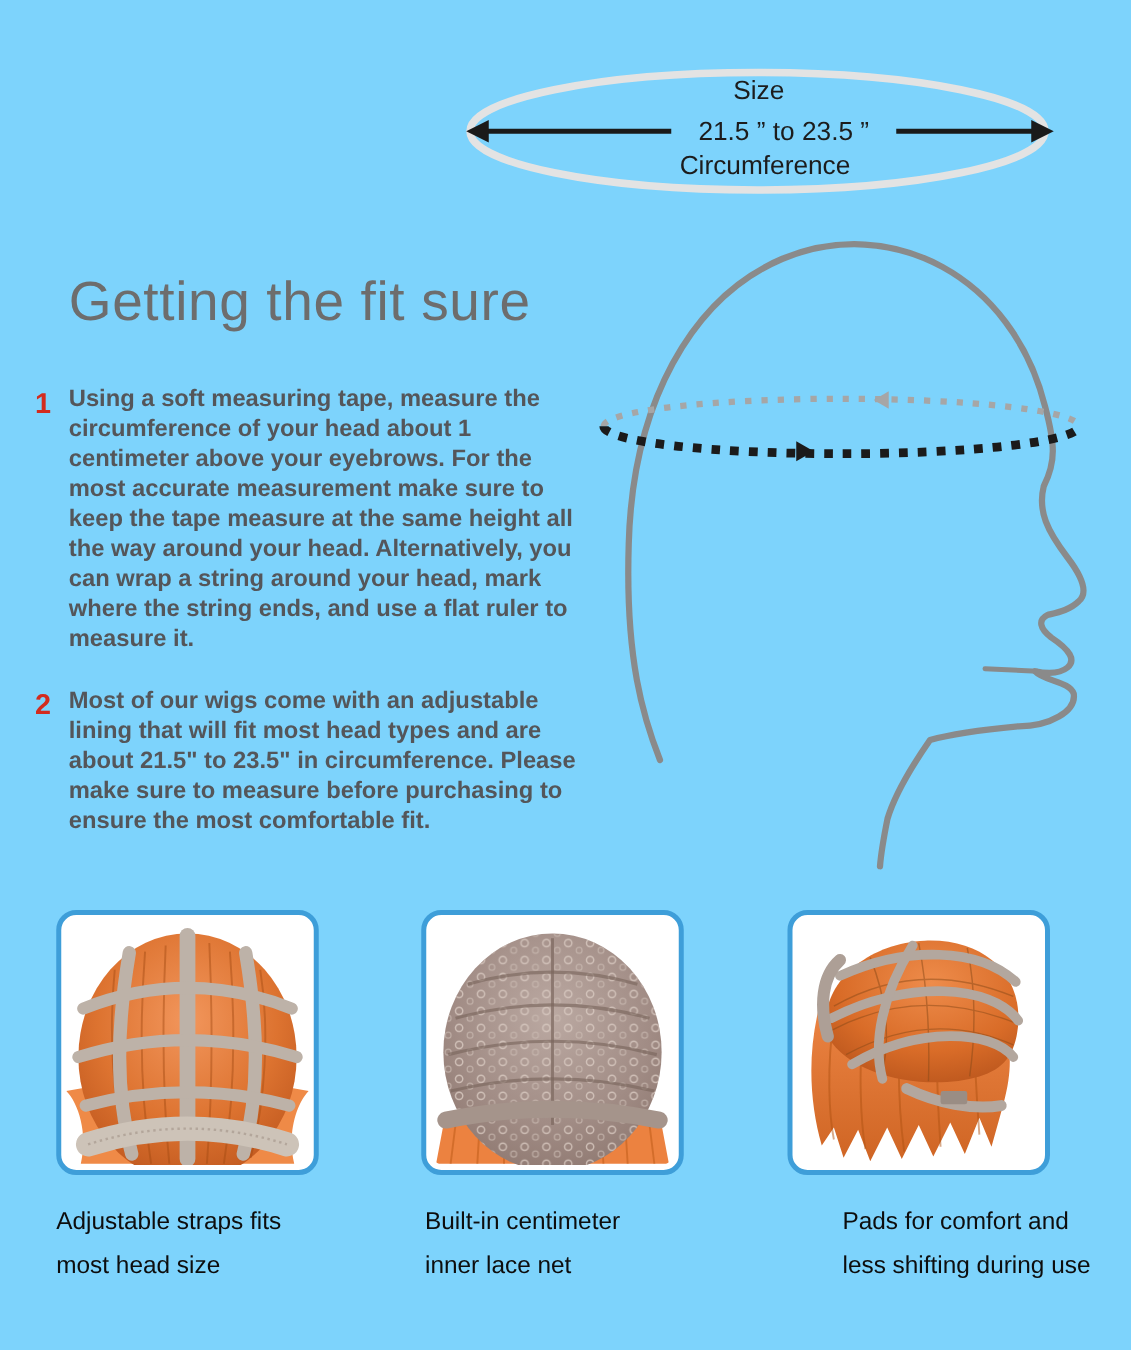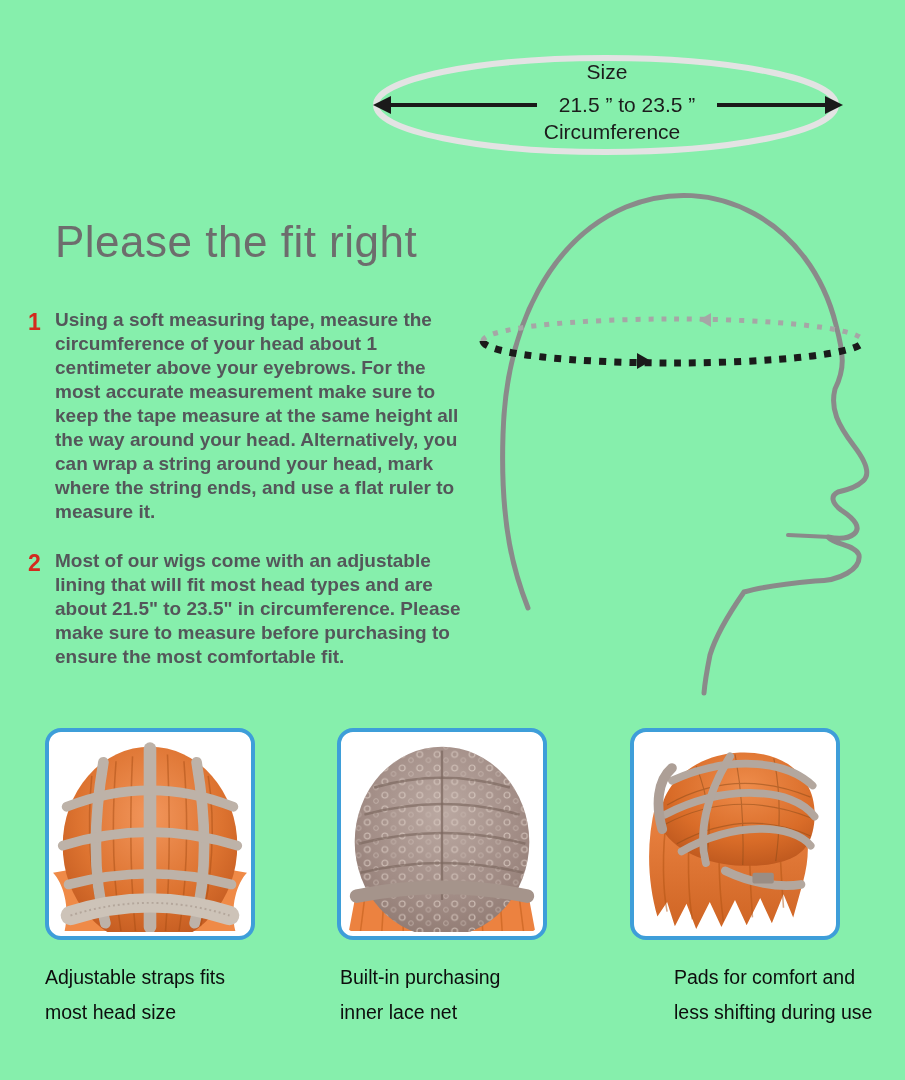--- a/index.html
+++ b/index.html
@@ -1,17 +1,17 @@
 <!DOCTYPE html>
 <html><head>
 <meta charset="utf-8">
 <style>
   html,body{margin:0;padding:0;background:#fff;}
   .page{
-    position:relative;width:905px;height:1080px;background:#86efac;overflow:hidden;
+    position:relative;width:905px;height:1080px;background:#7dd3fc;overflow:hidden;
     font-family:"Liberation Sans", sans-serif;
   }
   
   .size-diagram{position:absolute;left:365px;top:46px;width:486px;height:118px;}
   
   .headline{
     position:absolute;left:55px;top:216px;width:420px;
     font-size:44px;line-height:52px;color:#6d6d6d;letter-spacing:.5px;
   }
   .step{position:absolute;left:28px;width:440px;}
@@ -52,21 +52,21 @@
 
     <line x1="20" y1="59" x2="172" y2="59" stroke="#1a1a1a" stroke-width="4"></line>
     <line x1="352" y1="59" x2="462" y2="59" stroke="#1a1a1a" stroke-width="4"></line>
     <polygon points="8,59 26,50 26,68" fill="#1a1a1a"></polygon>
     <polygon points="478,59 460,50 460,68" fill="#1a1a1a"></polygon>
     <text x="242" y="33" text-anchor="middle" font-size="21" fill="#1c1c1c">Size</text>
     <text x="262" y="66" text-anchor="middle" font-size="21" fill="#1c1c1c">21.5 ” to 23.5 ”</text>
     <text x="247" y="93" text-anchor="middle" font-size="21" fill="#1c1c1c">Circumference</text>
   </svg>
 
-  <div class="headline">Please the fit right</div>
+  <div class="headline">Getting the fit sure</div>
 
   <div class="step step-1">
     <span class="step-num">1</span>
     <div class="step-text">Using a soft measuring tape, measure the circumference of your head about 1 centimeter above your eyebrows. For the most accurate measurement make sure to keep the tape measure at the same height all the way around your head. Alternatively, you can wrap a string around your head, mark where the string ends, and use a flat ruler to measure it.</div>
   </div>
 
   <div class="step step-2">
     <span class="step-num">2</span>
     <div class="step-text">Most of our wigs come with an adjustable lining that will fit most head types and are about 21.5" to 23.5" in circumference. Please make sure to measure before purchasing to ensure the most comfortable fit.</div>
   </div>
@@ -232,21 +232,21 @@
       <path d="M90,138 C115,150 145,156 168,152" fill="none" stroke="#b3a79e" stroke-width="9" stroke-linecap="round"></path>
       <rect x="118" y="140" width="22" height="11" rx="2" fill="#9a8d84"></rect>
     </svg>
   </div>
 
   <div class="caption caption-1">
     <div>Adjustable straps fits</div>
     <div>most head size</div>
   </div>
   <div class="caption caption-2">
-    <div>Built-in purchasing</div>
+    <div>Built-in centimeter</div>
     <div>inner lace net</div>
   </div>
   <div class="caption caption-3">
     <div>Pads for comfort and</div>
     <div>less shifting during use</div>
   </div>
 
 </div>
 
 </body></html>

